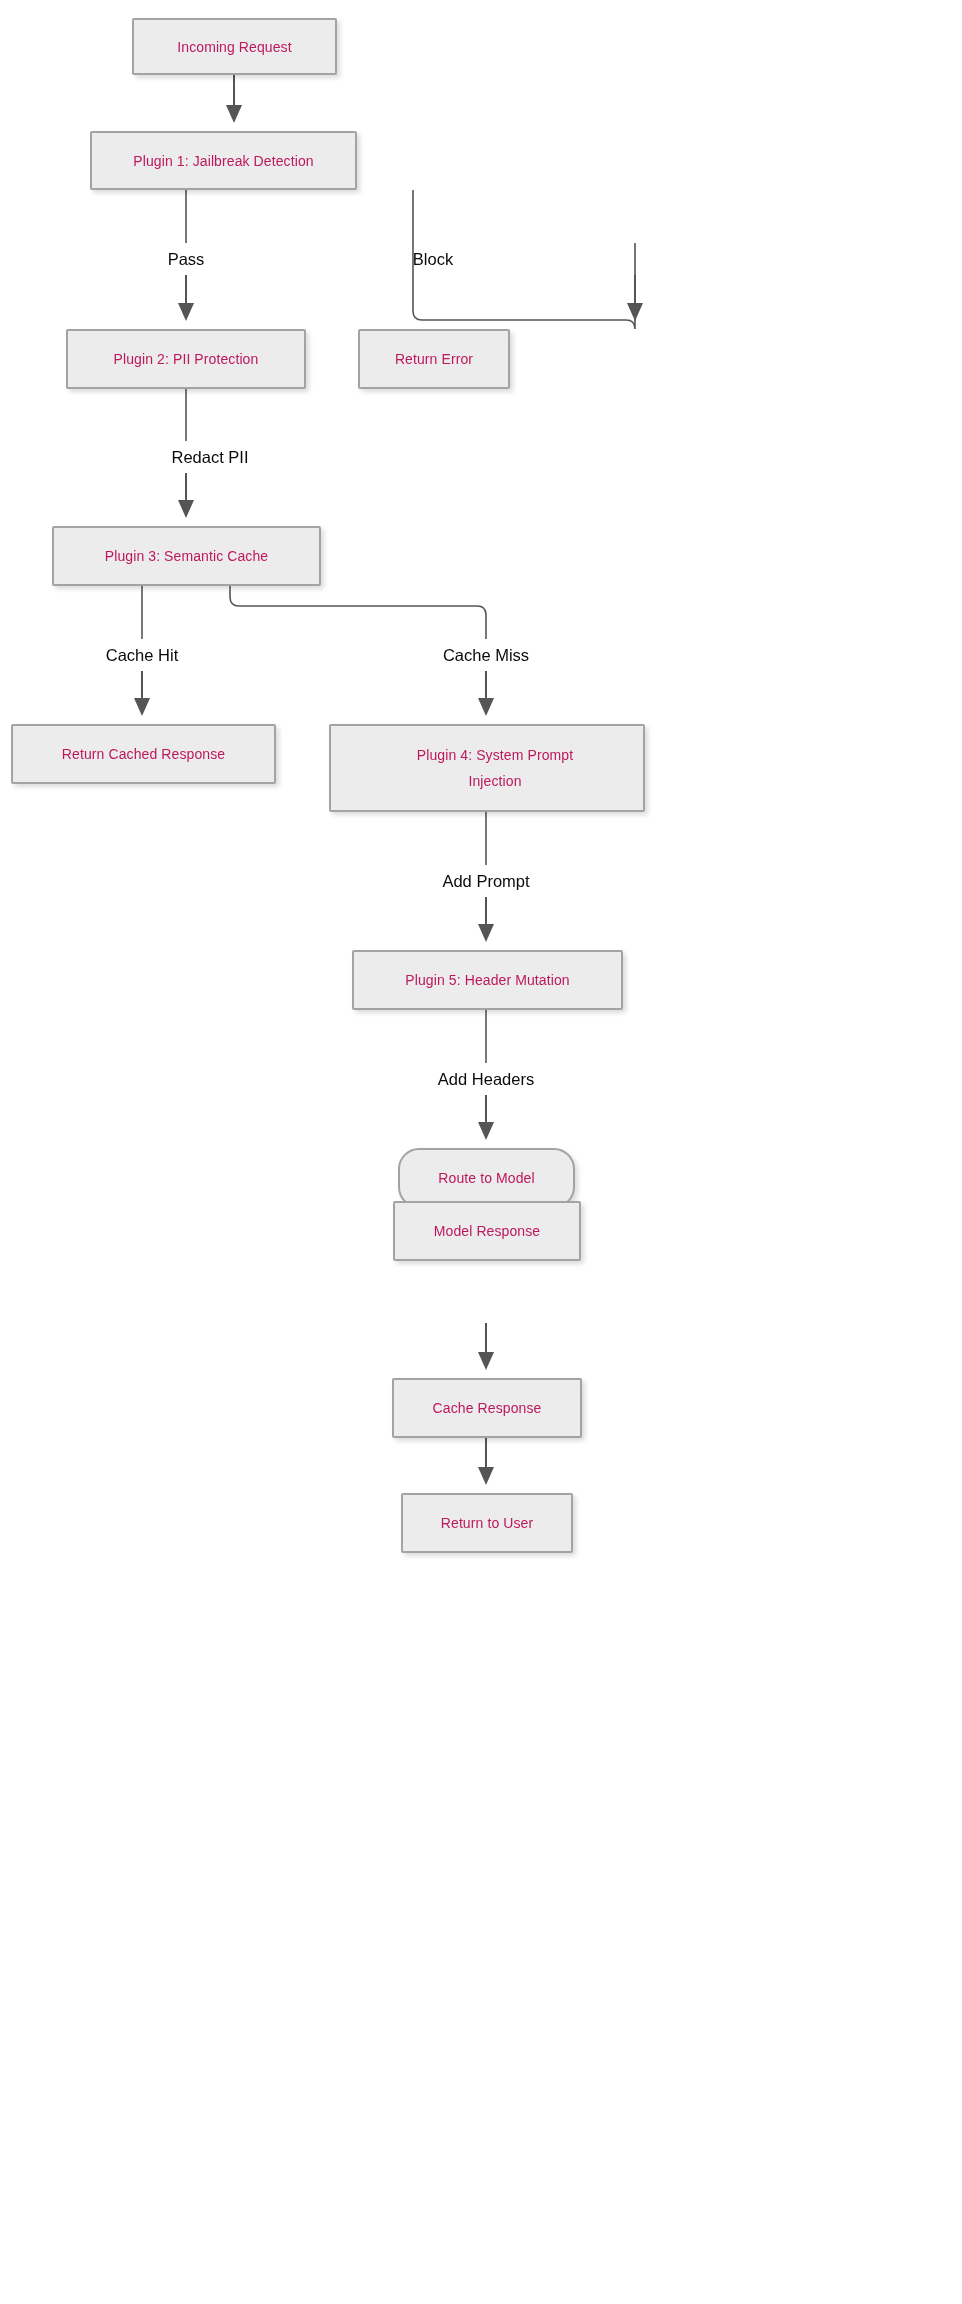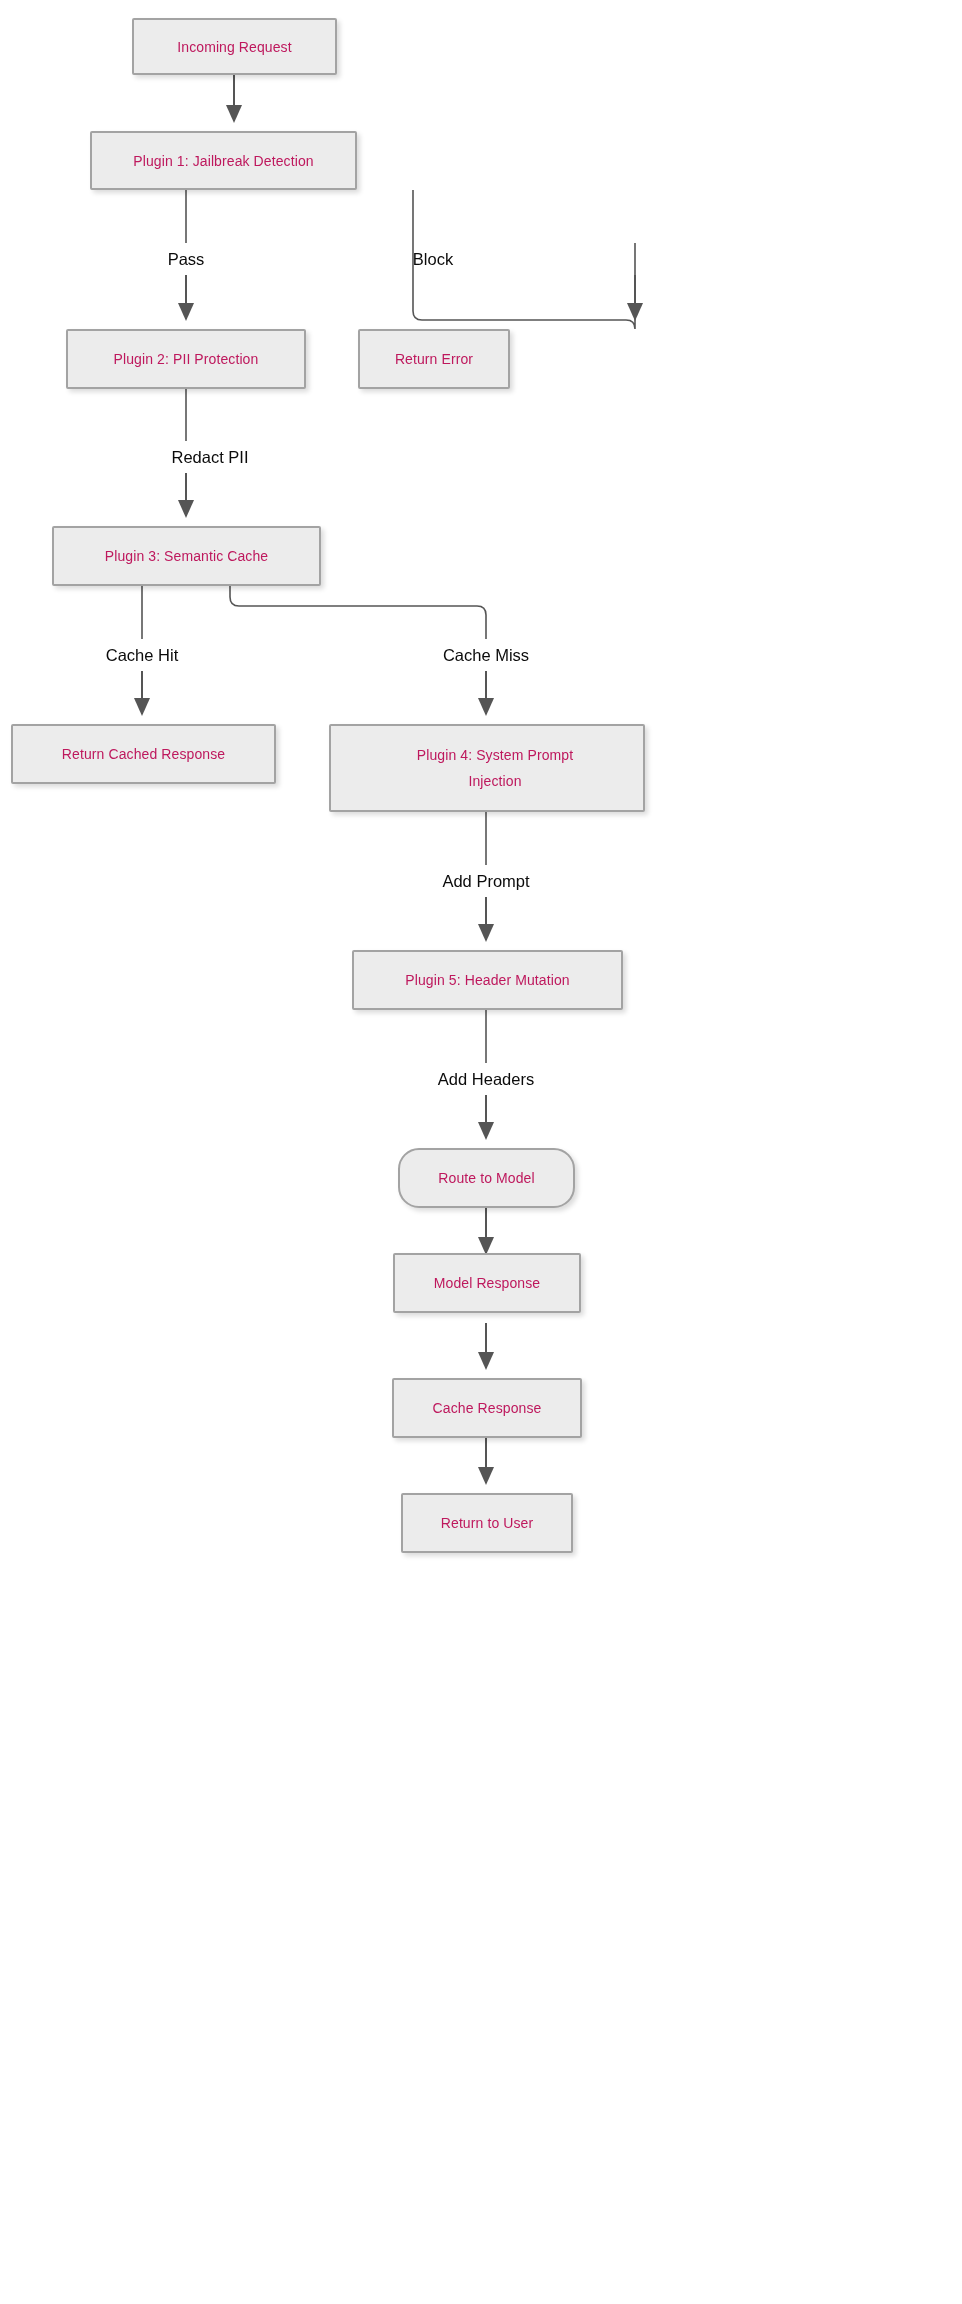--- a/index.html
+++ b/index.html
@@ -126,21 +126,21 @@
   </div>
 
   <div class="node" style="left:352px;top:950px;width:271px;height:60px;">
     <span class="node-label">Plugin 5: Header Mutation</span>
   </div>
 
   <div class="node" style="left:398px;top:1148px;width:177px;height:60px;border-radius:21px;">
     <span class="node-label">Route to Model</span>
   </div>
 
-  <div class="node" style="left:393px;top:1253px;width:188px;height:60px;justify-content:center;">
+  <div class="node" style="left:393px;top:1201px;width:188px;height:60px;justify-content:center;">
     <span class="node-label">Model Response</span>
   </div>
 
   <div class="node" style="left:392px;top:1378px;width:190px;height:60px;">
     <span class="node-label">Cache Response</span>
   </div>
 
   <div class="node" style="left:401px;top:1493px;width:172px;height:60px;">
     <span class="node-label">Return to User</span>
   </div>

